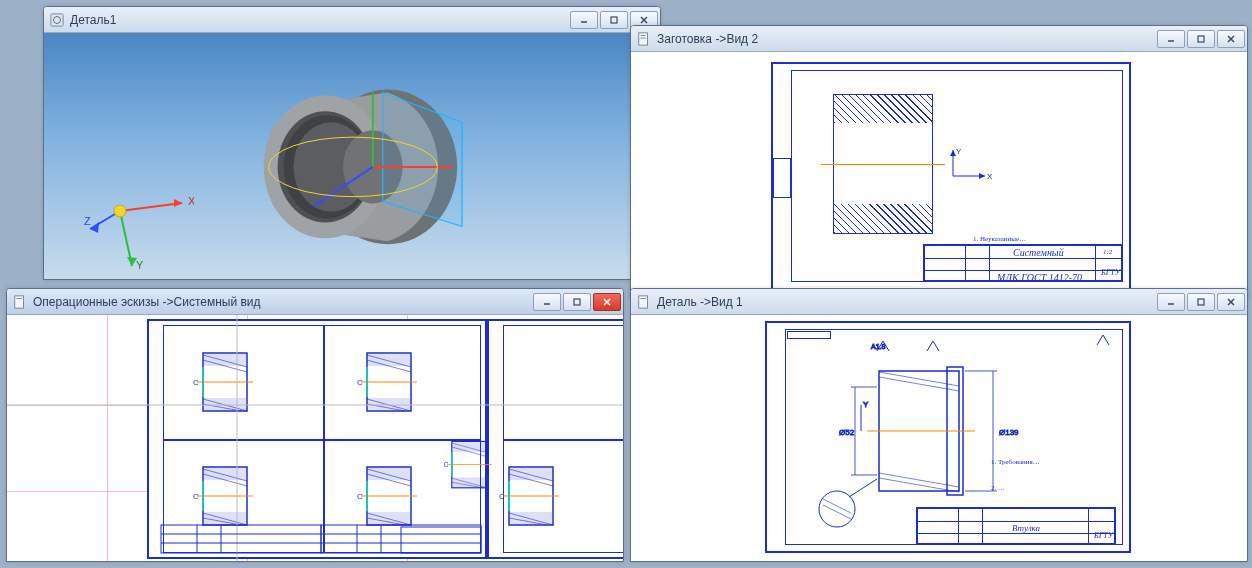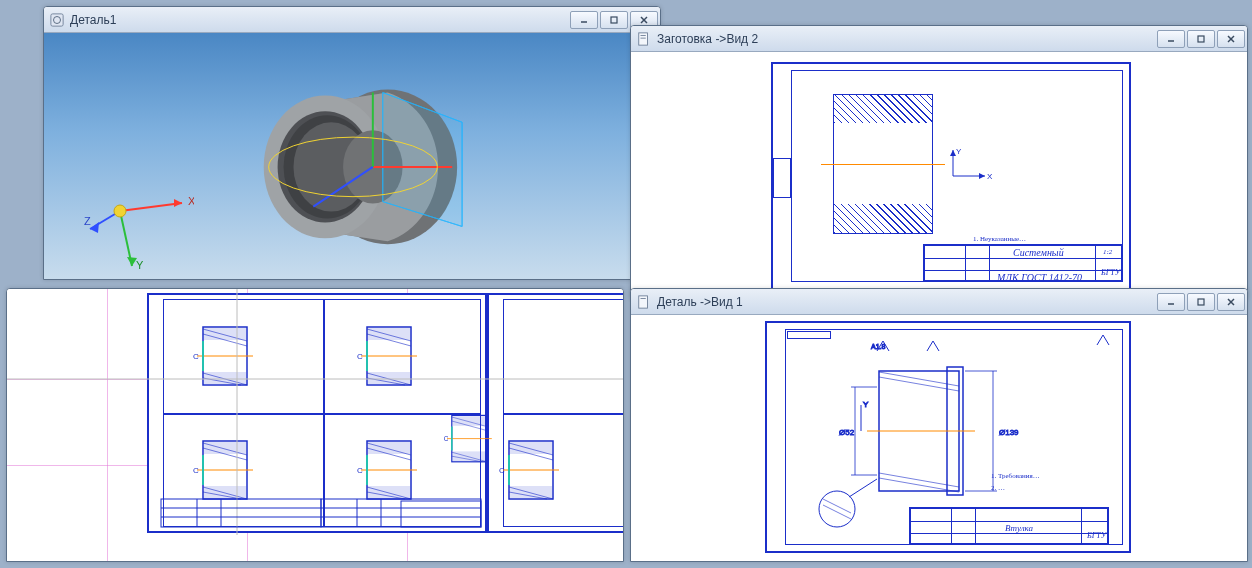--- a/index.html
+++ b/index.html
@@ -273,20 +273,45 @@
         <span class="stamp-title" style="left:88px;top:1px;font-size:10px">Системный</span>
         <span class="stamp-title" style="left:72px;top:26px;font-size:10px">МЛК ГОСТ 1412-70</span>
         <span class="stamp-title" style="left:176px;top:22px;font-size:8px">БГТУ</span>
         <span class="stamp-title" style="left:178px;top:2px;font-size:7px">1:2</span>
       </div>
     </div>
   </div>
 </div>
 
 <div class="mdi-window" id="win-bl">
+  <div class="titlebar active">
+    <svg class="doc-icon" viewBox="0 0 16 16">
+      <rect x="2" y="1" width="10" height="14" fill="#f3f6fb" stroke="#6b7d95"></rect>
+      <line x1="4" y1="4" x2="10" y2="4" stroke="#6b7d95"></line>
+    </svg>
+    <span class="title-text">Операционные эскизы -&gt;Системный вид</span>
+    <div class="win-controls">
+      <div class="win-btn">
+          <svg width="10" height="10" viewBox="0 0 10 10">
+            <line x1="2" y1="7" x2="8" y2="7" stroke="currentColor" stroke-width="1.5"></line>
+          </svg>
+        </div>
+      <div class="win-btn">
+          <svg width="10" height="10" viewBox="0 0 10 10">
+            <rect x="2" y="2" width="6" height="6" fill="none" stroke="currentColor" stroke-width="1.2"></rect>
+          </svg>
+        </div>
+      <div class="win-btn close red">
+          <svg width="10" height="10" viewBox="0 0 10 10">
+            <line x1="2" y1="2" x2="8" y2="8" stroke="currentColor" stroke-width="1.5"></line>
+            <line x1="8" y1="2" x2="2" y2="8" stroke="currentColor" stroke-width="1.5"></line>
+          </svg>
+        </div>
+    </div>
+  </div>
   <div class="client" style="background:#fff">
 
     <div class="guide-h" style="top:90px"></div>
     <div class="guide-h" style="top:176px"></div>
     <div class="guide-v" style="left:100px"></div>
     <div class="guide-v" style="left:240px"></div>
     <div class="guide-v" style="left:400px"></div>
 
     <div class="bl-sheet" style="left:140px;top:4px;width:340px;height:240px"></div>
     <div class="bl-sheet" style="left:480px;top:4px;width:340px;height:240px"></div>
@@ -413,24 +438,24 @@
         <g transform="translate(70,186)">
           <circle cx="0" cy="0" r="18" fill="none" stroke="#1b2ec9"></circle>
           <g stroke="#1b2ec9" stroke-width="0.6">
             <line x1="-14" y1="-10" x2="14" y2="4"></line>
             <line x1="-14" y1="-4" x2="14" y2="10"></line>
           </g>
           <line x1="12" y1="-12" x2="40" y2="-30" stroke="#1b2ec9"></line>
         </g>
       </svg>
 
-      <div class="tiny-note" style="left:224px;top:150px;width:120px">1. Требования…</div>
+      <div class="tiny-note" style="left:224px;top:136px;width:120px">1. Требования…</div>
       <div class="tiny-note" style="left:224px;top:162px;width:120px">2. …</div>
 
-      <div class="stamp" style="right:20px;bottom:6px;width:200px;height:38px">
+      <div class="stamp" style="right:13px;bottom:6px;width:200px;height:38px">
         <div class="vline" style="left:40px"></div>
         <div class="vline" style="left:64px"></div>
         <div class="vline" style="left:170px"></div>
         <div class="hline" style="top:12px"></div>
         <div class="hline" style="top:24px"></div>
         <span class="stamp-title" style="left:94px;top:14px;font-size:9px">Втулка</span>
         <span class="stamp-title" style="left:176px;top:22px;font-size:8px">БГТУ</span>
       </div>
     </div>
   </div>

